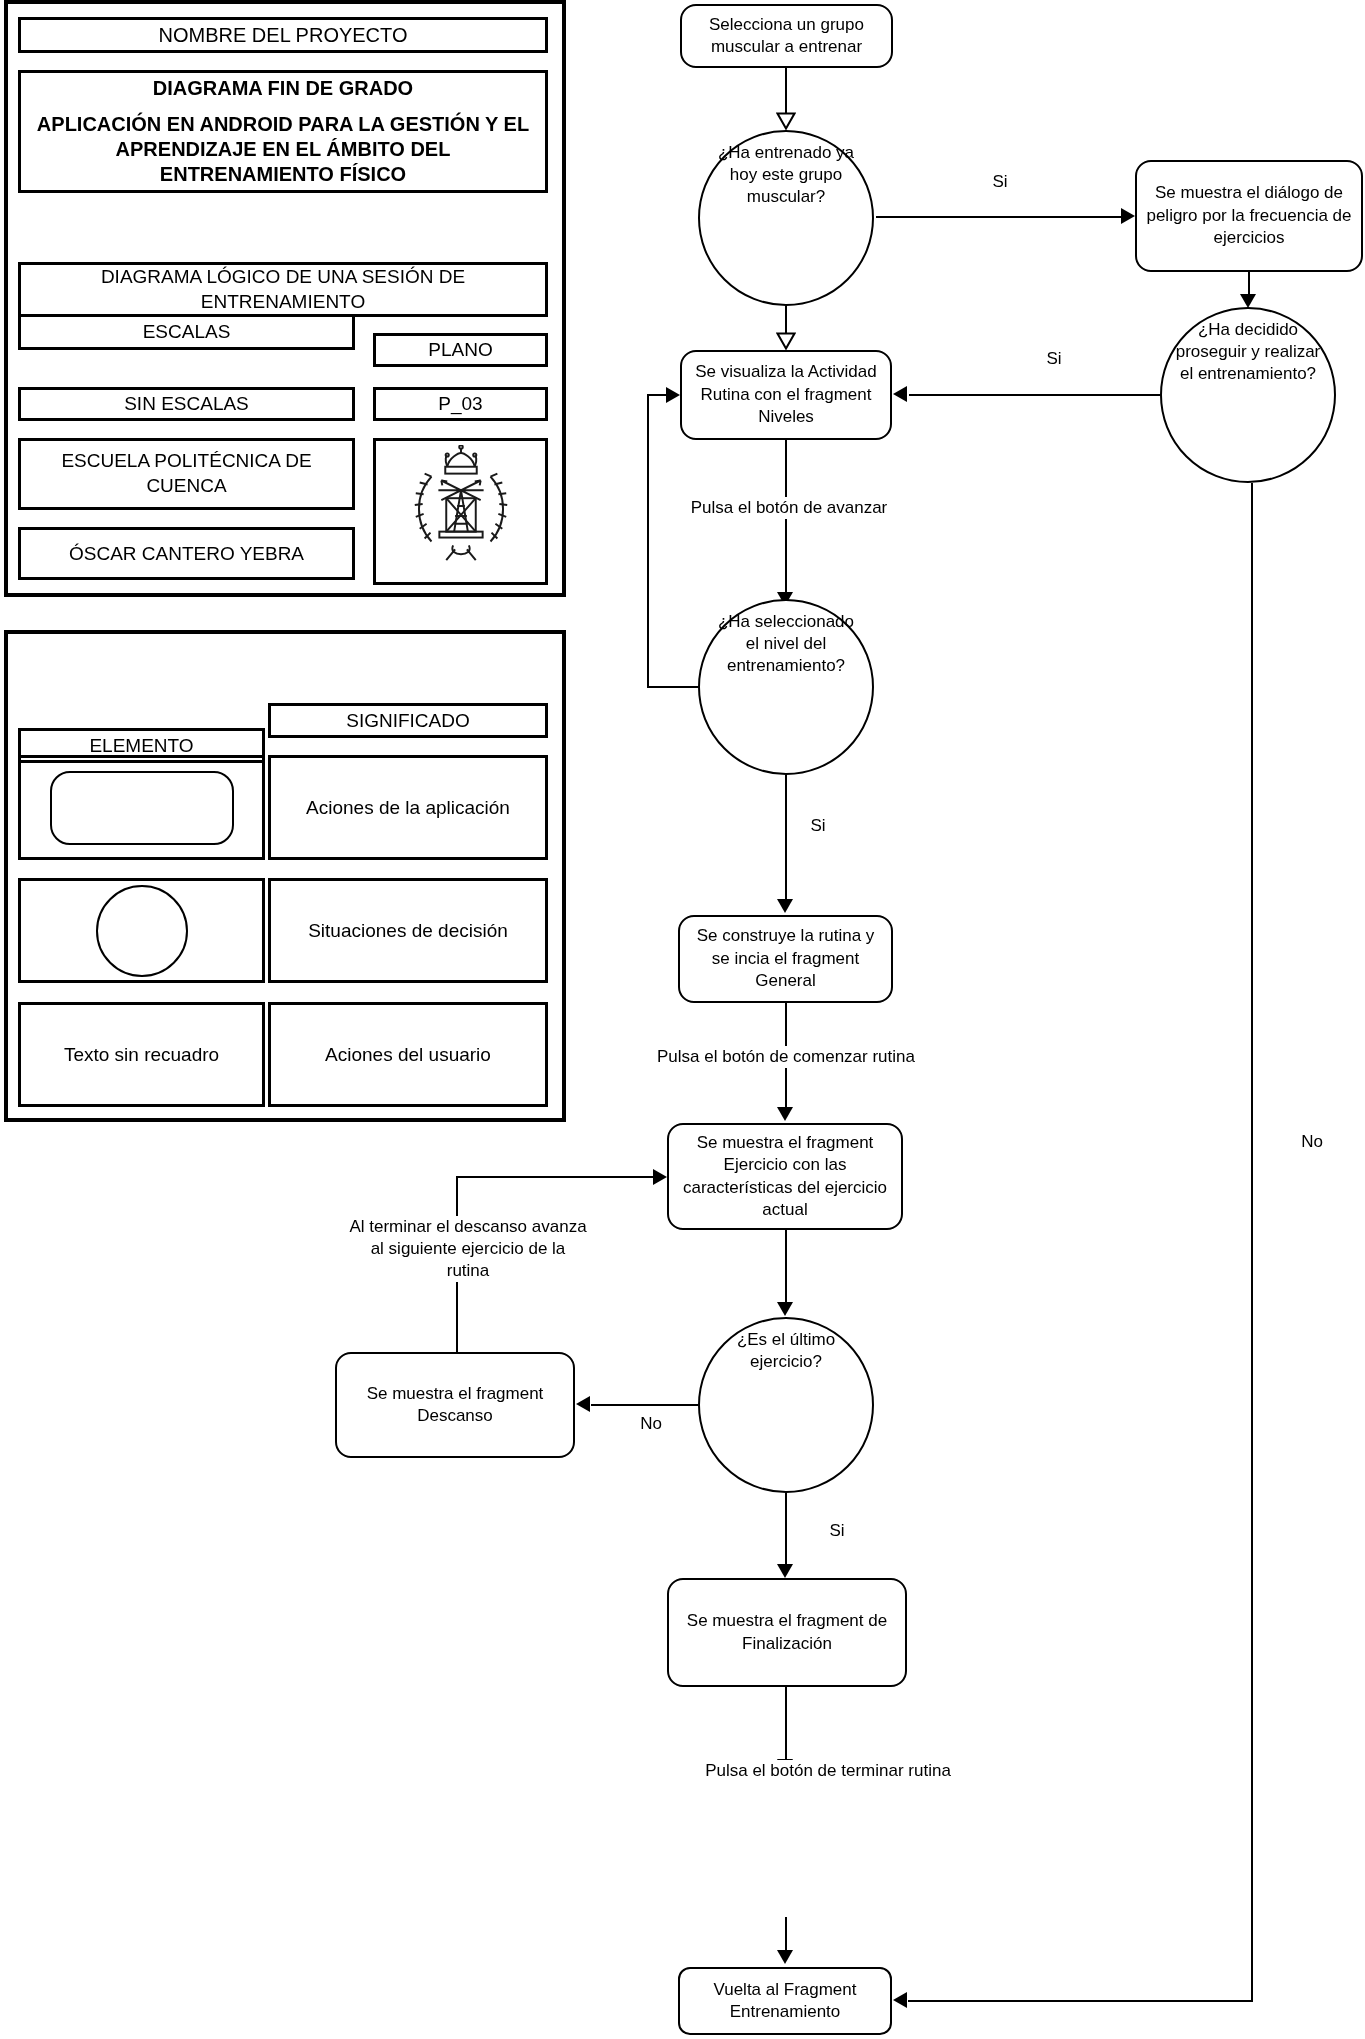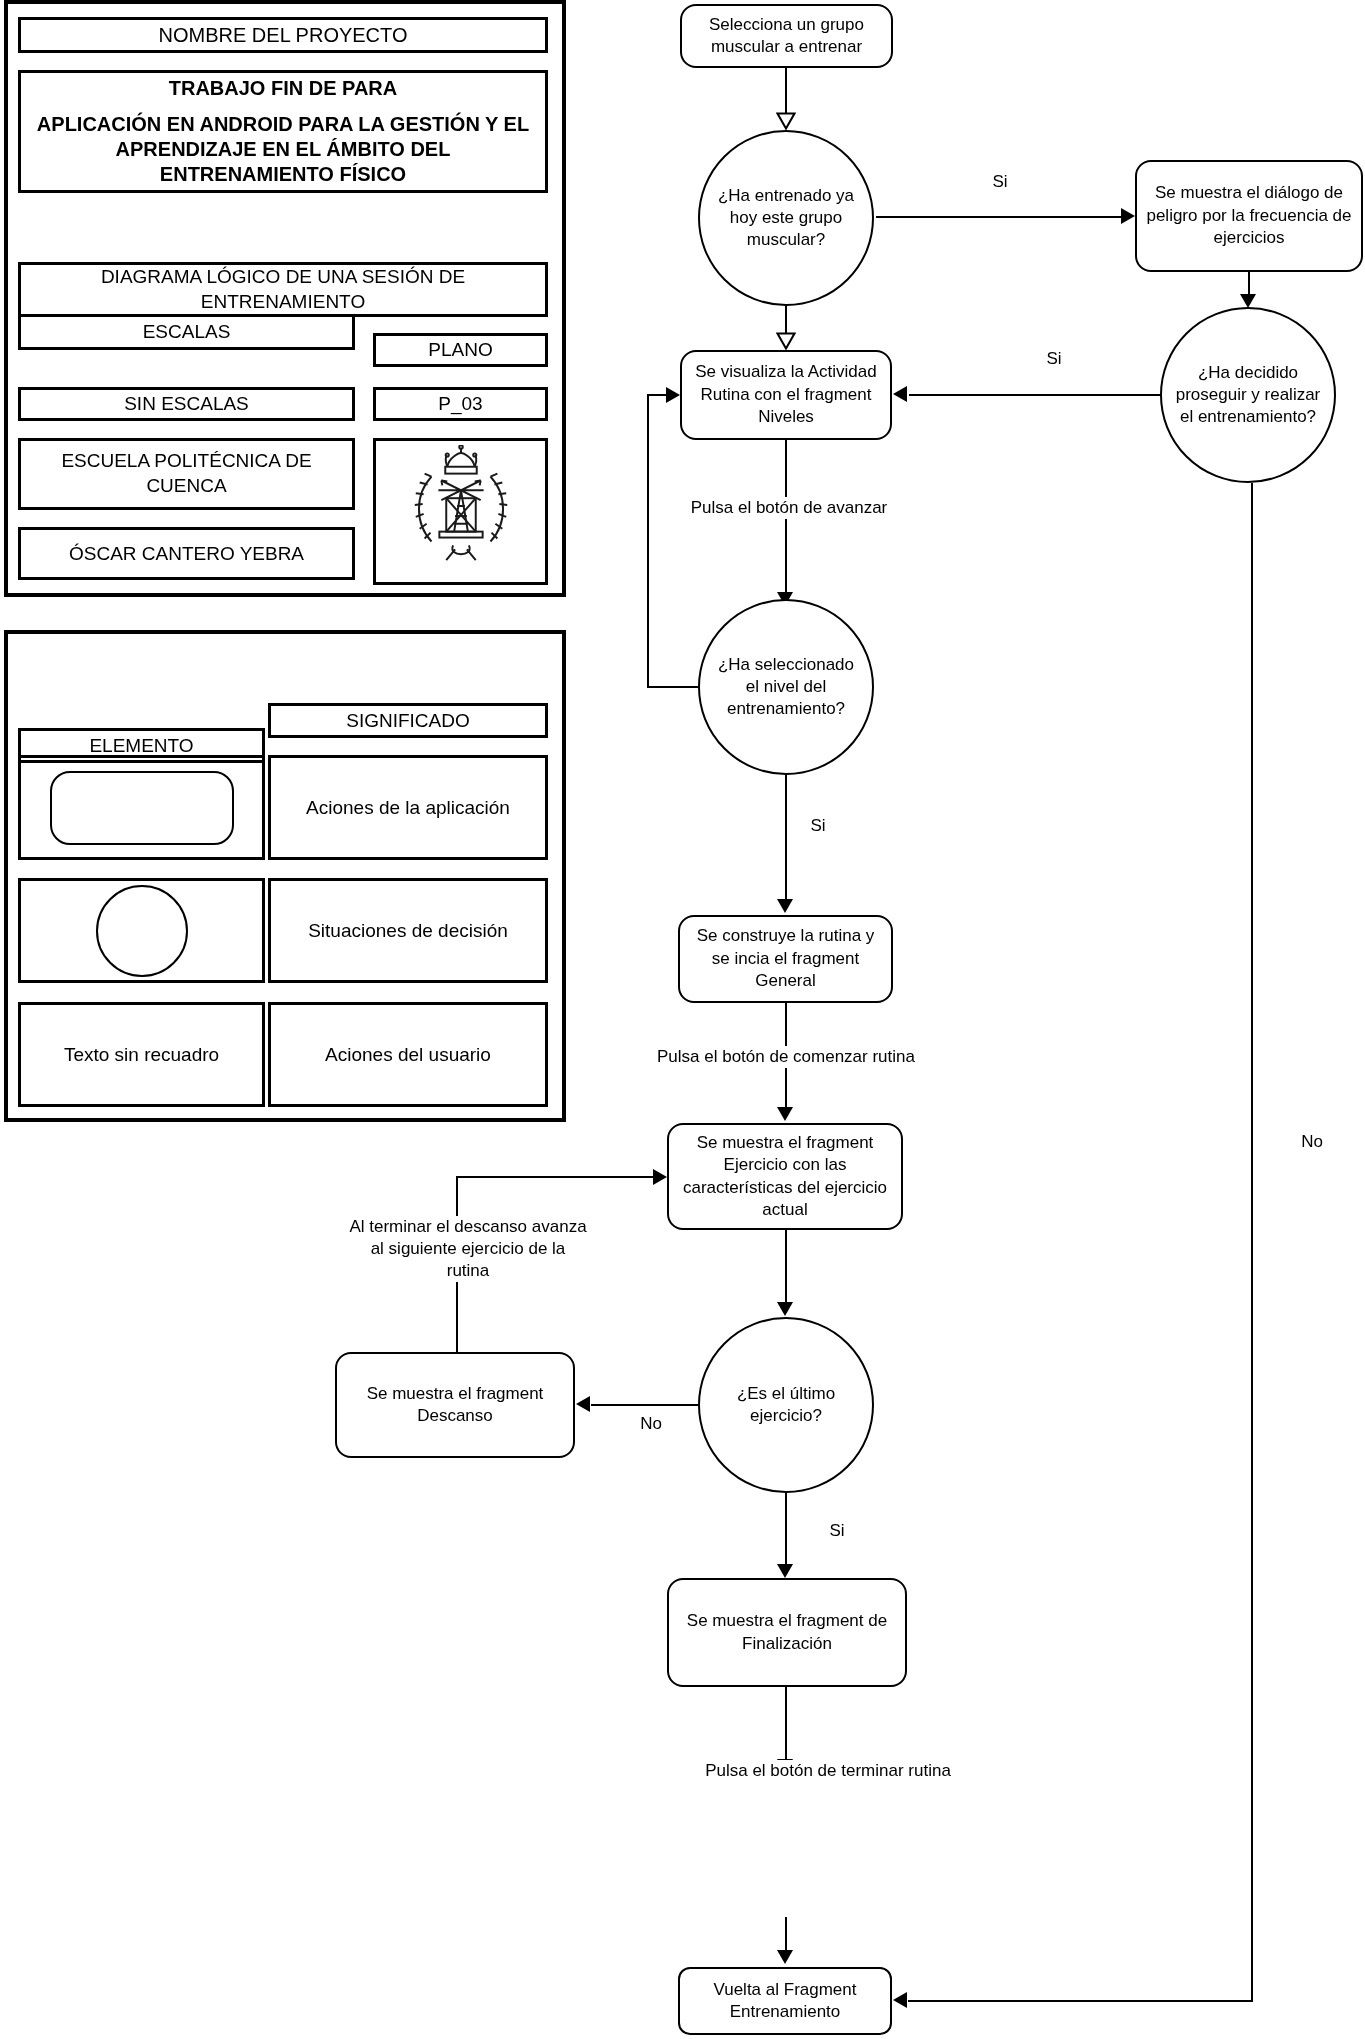--- a/index.html
+++ b/index.html
@@ -12,21 +12,21 @@
           text-align:center;}
   
   .lg-outer{border:4px solid #000;}
   .lg-head{border:2px solid #8a8a8a;background:#f0f0f0;display:flex;align-items:center;justify-content:center;}
   .lg-cell{border:3px solid #000;display:flex;align-items:center;justify-content:center;text-align:center;}
   
   .fc-box{border:2px solid #000;border-radius:16px;background:#fff;display:flex;
           align-items:center;justify-content:center;text-align:center;
           font-size:17px;line-height:1.32;padding:4px 8px;}
   .fc-circle{border:2px solid #000;border-radius:50%;background:#fff;display:flex;
-          align-items:center;justify-content:center;text-align:center;
+          align-items:flex-start;justify-content:center;text-align:center;
           font-size:17px;line-height:1.3;padding:10px;}
   .vl{position:absolute;width:2px;background:#000;}
   .hl{position:absolute;height:2px;background:#000;}
   .ah-d{position:absolute;width:0;height:0;border-left:8px solid transparent;
         border-right:8px solid transparent;border-top:14px solid #000;}
   .ah-l{position:absolute;width:0;height:0;border-top:8px solid transparent;
         border-bottom:8px solid transparent;border-right:14px solid #000;}
   .ah-r{position:absolute;width:0;height:0;border-top:8px solid transparent;
         border-bottom:8px solid transparent;border-left:14px solid #000;}
   .flabel{position:absolute;font-size:17px;text-align:center;background:#fff;line-height:1.3;}
@@ -37,21 +37,21 @@
 
 <div id="sheet">
 
   <div class="abs tb-outer" style="left:4px;top:0;width:562px;height:597px;"></div>
 
   <div class="abs tb-box" style="left:18px;top:17px;width:530px;height:36px;font-size:20px;">
     <span>NOMBRE DEL PROYECTO</span>
   </div>
 
   <div class="abs tb-box" style="left:18px;top:70px;width:530px;height:123px;font-size:20px;font-weight:bold;flex-direction:column;padding:6px 10px;">
-    <div>TRABAJO FIN DE PARA</div>
+    <div>DIAGRAMA FIN DE GRADO</div>
     <div style="margin-top:12px;line-height:1.25;">APLICACIÓN EN ANDROID PARA LA GESTIÓN Y EL APRENDIZAJE EN EL ÁMBITO DEL ENTRENAMIENTO FÍSICO</div>
   </div>
 
 
   <div class="abs tb-box" style="left:18px;top:262px;width:530px;height:55px;font-size:19px;line-height:1.3;">
     <span>DIAGRAMA LÓGICO DE UNA SESIÓN DE ENTRENAMIENTO</span>
   </div>
 
   <div class="abs tb-box" style="left:18px;top:314px;width:337px;height:36px;font-size:19px;">
     <span>ESCALAS</span>

